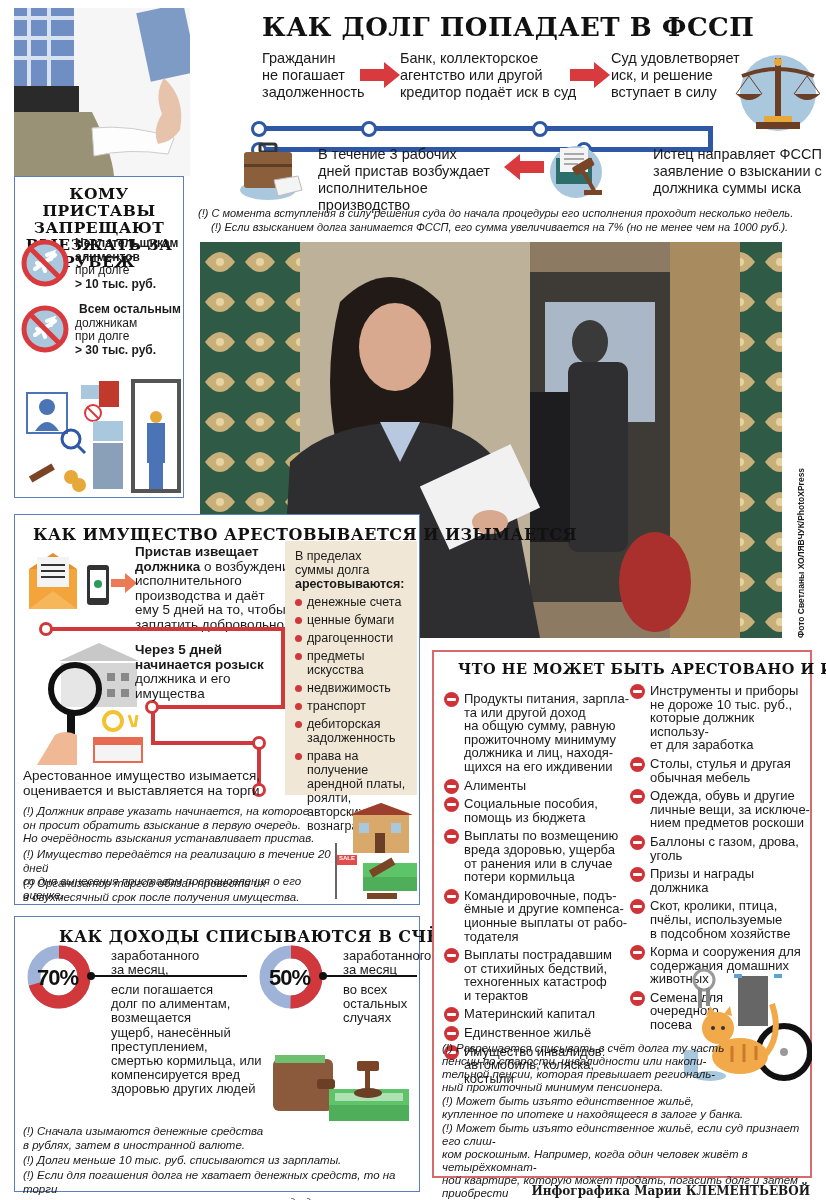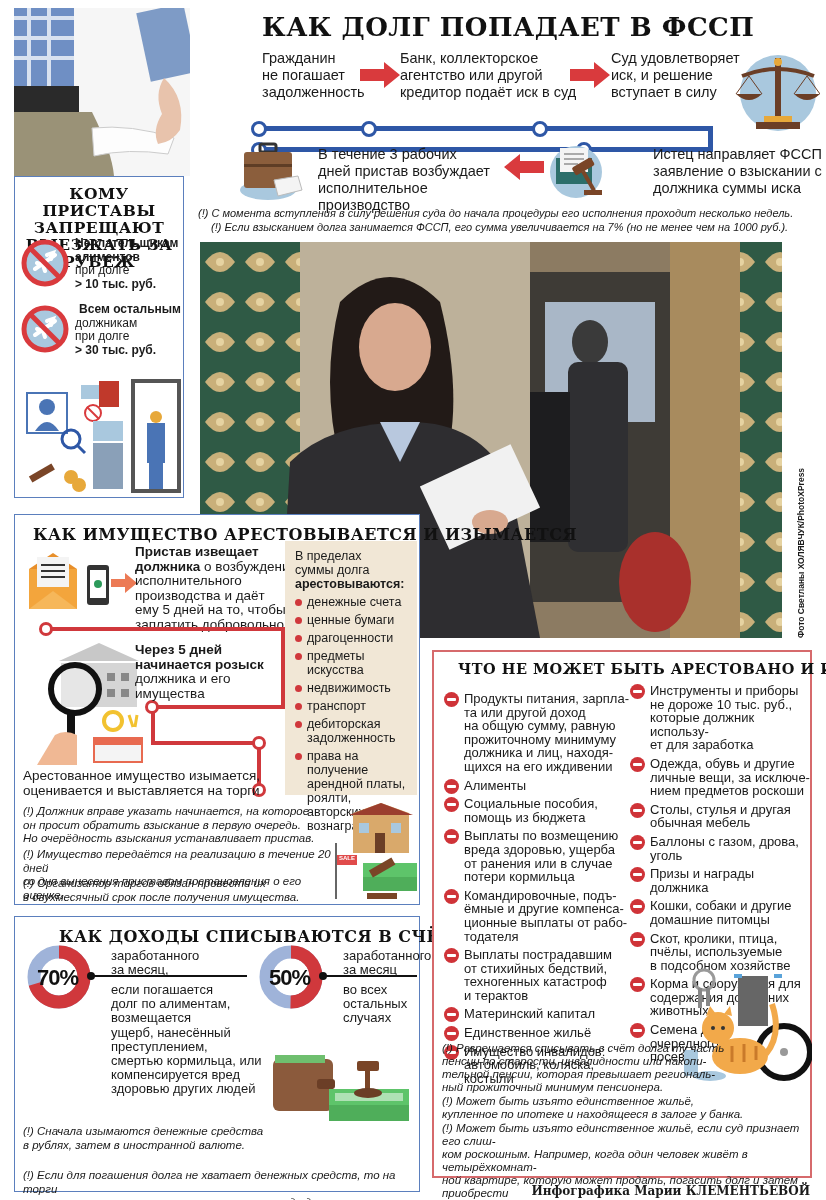--- a/index.html
+++ b/index.html
@@ -394,20 +394,21 @@
       <rect x="60" y="52" width="80" height="16" fill="#4fae5a"></rect>
       <rect x="66" y="40" width="68" height="8" fill="#e6f5e6" opacity="0.6"></rect>
       <rect x="88" y="8" width="22" height="10" rx="2" fill="#7a4527"></rect>
       <rect x="96" y="18" width="5" height="22" fill="#7a4527"></rect>
       <ellipse cx="99" cy="40" rx="14" ry="5" fill="#6b3e26"></ellipse>
     </svg>
   </div>
 
   <div class="abs note" style="left:8px;top:208px;width:260px;white-space:pre-line;">(!) Сначала изымаются денежные средства
 в рублях, затем в иностранной валюте.</div>
+  <div class="abs note" style="left:8px;top:237px;width:400px;white-space:pre-line;">(!) Долги меньше 10 тыс. руб. списываются из зарплаты.</div>
   <div class="abs note" style="left:8px;top:252px;width:400px;white-space:pre-line;">(!) Если для погашения долга не хватает денежных средств, то на торги
 выставляется иное имущество, в первую очередь драгоценности.</div>
 </div>
 
 <div id="exempt-box" class="abs">
   <div id="exempt-title" class="abs serif-title" style="left:24px;top:8px;white-space:nowrap;">ЧТО НЕ МОЖЕТ БЫТЬ АРЕСТОВАНО И ИЗЪЯТО</div>
 
   <div class="abs" style="left:10px;top:32px;width:186px;margin-top:8px;">
     <div class="ex-item"><span class="stop"></span><span style="white-space:pre-line;">Продукты питания, зарпла-
 та или другой доход
@@ -434,30 +435,28 @@
     <div class="ex-item"><span class="stop"></span><span style="white-space:pre-line;">Единственное жильё</span></div>
     <div class="ex-item" style="width:200px;"><span class="stop"></span><span style="white-space:pre-line;">Имущество инвалидов:
 автомобиль, коляска, костыли</span></div>
   </div>
 
   <div class="abs" style="left:196px;top:32px;width:180px;">
     <div class="ex-item"><span class="stop"></span><span style="white-space:pre-line;">Инструменты и приборы
 не дороже 10 тыс. руб.,
 которые должник использу-
 ет для заработка</span></div>
+    <div class="ex-item"><span class="stop"></span><span style="white-space:pre-line;">Столы, стулья и другая
+обычная мебель</span></div>
     <div class="ex-item"><span class="stop"></span><span style="white-space:pre-line;">Одежда, обувь и другие
 личные вещи, за исключе-
 нием предметов роскоши</span></div>
-    <div class="ex-item"><span class="stop"></span><span style="white-space:pre-line;">Столы, стулья и другая
-обычная мебель</span></div>
     <div class="ex-item"><span class="stop"></span><span style="white-space:pre-line;">Баллоны с газом, дрова,
 уголь</span></div>
     <div class="ex-item"><span class="stop"></span><span style="white-space:pre-line;">Призы и награды должника</span></div>
-    <div class="ex-item"><span class="stop"></span><span style="white-space:pre-line;">Кошки, собаки и другие
-домашние питомцы</span></div>
     <div class="ex-item"><span class="stop"></span><span style="white-space:pre-line;margin-top:40px;">Скот, кролики, птица,
 пчёлы, используемые
 в подсобном хозяйстве</span></div>
     <div class="ex-item"><span class="stop"></span><span style="white-space:pre-line;">Корма и сооружения для
 содержания домашних
 животных</span></div>
     <div class="ex-item"><span class="stop"></span><span style="white-space:pre-line;">Семена для
 очередного
 посева</span></div>
   </div>

